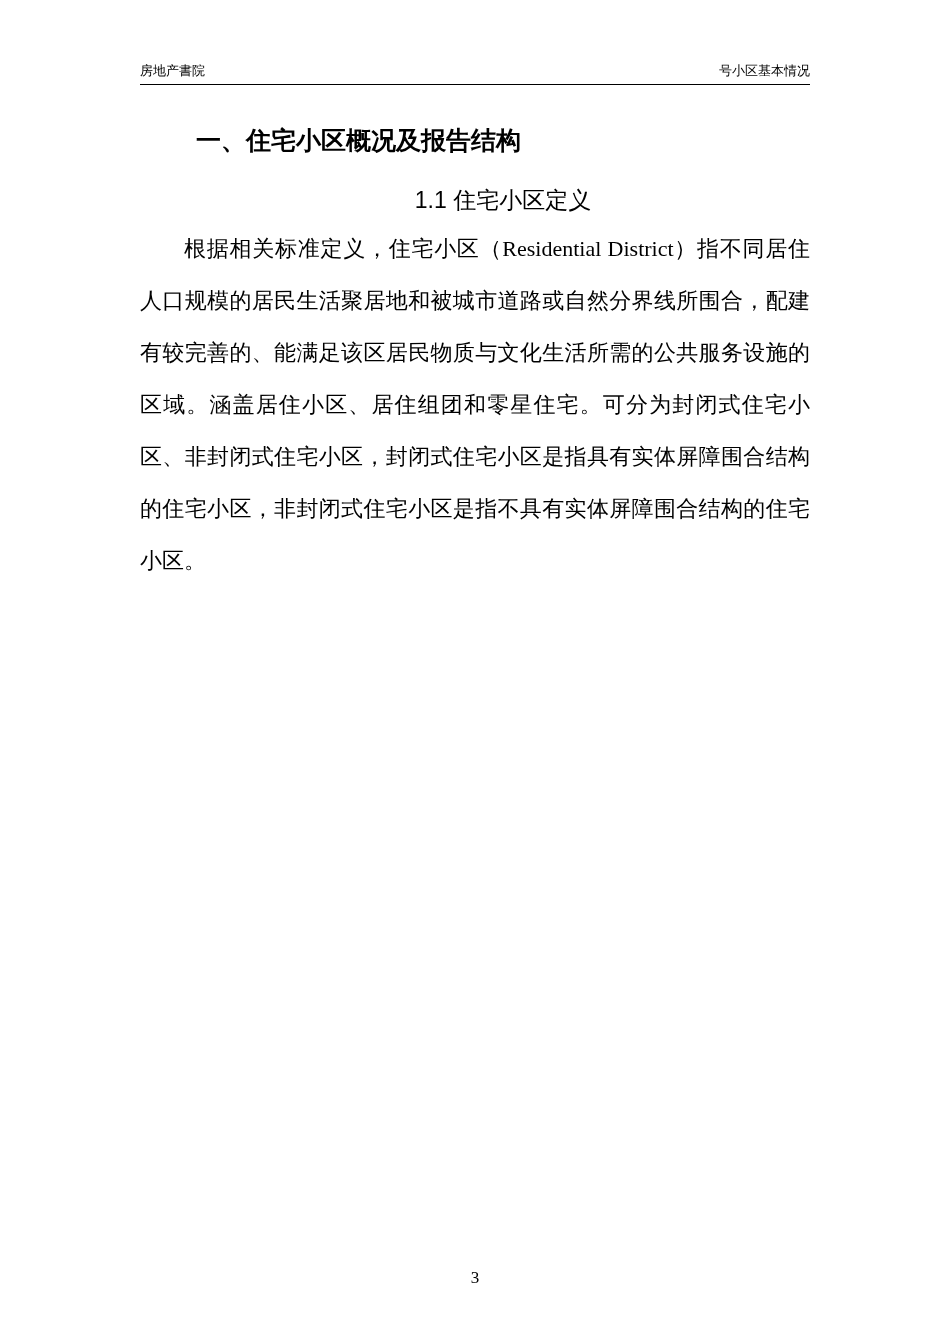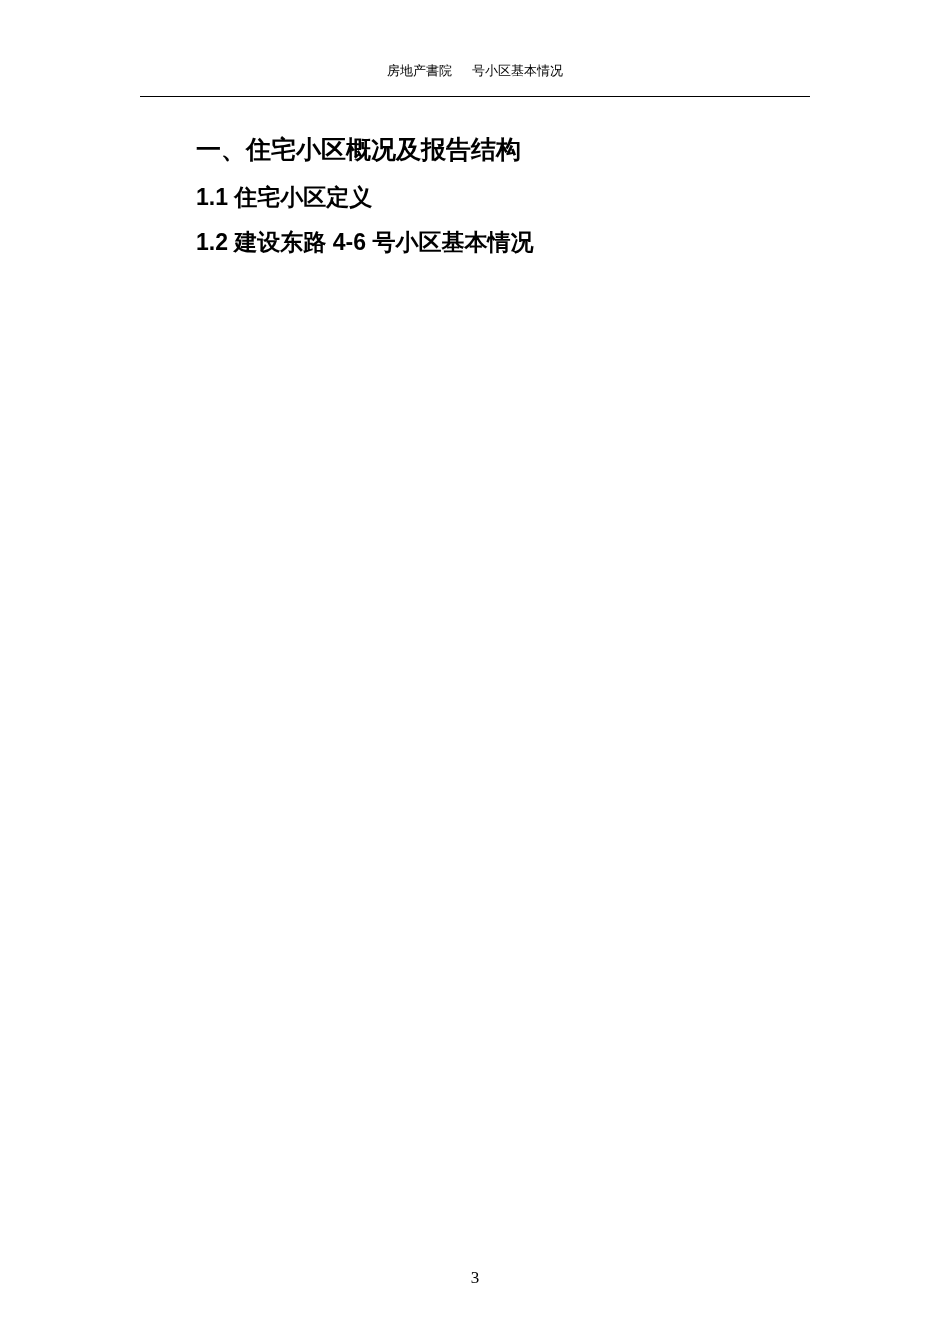--- a/index.html
+++ b/index.html
@@ -14,42 +14,43 @@
     margin: 0 auto;
     background: #ffffff;
     box-sizing: border-box;
     padding: 62px 140px 0 140px;
     color: #000000;
     font-family: "Liberation Serif", "DejaVu Serif", serif;
     overflow: hidden;
   }
   .doc-header {
     display: flex;
-    justify-content: center;
+    justify-content: space-between;
     align-items: flex-end;
     font-size: 13px;
     line-height: 1.4;
-    padding-bottom: 16px;
+    padding-bottom: 4px;
     border-bottom: 1px solid #000000;
     font-family: "Liberation Serif", "DejaVu Serif", serif;
     gap: 20px;
   }
   .chapter-title {
     margin: 40px 0 0 56px;
     font-size: 25px;
     line-height: 1.2;
     font-weight: bold;
-    font-family: Liberation Mono, monospace;
+    font-family: Liberation Sans, sans-serif;
   }
   .section-heading {
-    margin: 17px 0 8px 56px;
+    margin: 32px 0 8px 56px;
     font-size: 23px;
     line-height: 1.2;
-    font-weight: bold;
+    font-weight: normal;
     font-family: "Liberation Sans", "DejaVu Sans", sans-serif;
+    text-align: center;
   }
   .body-para {
     margin: 0 0 2px 0;
     font-size: 22px;
     line-height: 52px;
     text-align: justify;
     text-justify: inter-ideograph;
     text-indent: 2em;
     word-break: break-all;
     font-family: "Liberation Serif", "DejaVu Serif", serif;
@@ -70,21 +71,21 @@
 <div class="page">
 
   <header class="doc-header">
     <span>房地产書院</span>
     <span>号小区基本情况</span>
   </header>
 
   <h1 class="chapter-title">一、住宅小区概况及报告结构</h1>
 
   <h2 class="section-heading">1.1 住宅小区定义</h2>
+  <p class="body-para">根据相关标准定义，住宅小区（Residential District）指不同居住人口规模的居民生活聚居地和被城市道路或自然分界线所围合，配建有较完善的、能满足该区居民物质与文化生活所需的公共服务设施的区域。涵盖居住小区、居住组团和零星住宅。可分为封闭式住宅小区、非封闭式住宅小区，封闭式住宅小区是指具有实体屏障围合结构的住宅小区，非封闭式住宅小区是指不具有实体屏障围合结构的住宅小区。</p>
 
-  <h2 class="section-heading">1.2 建设东路 4-6 号小区基本情况</h2>
 
 
   <footer class="doc-footer">
     <span>3</span>
   </footer>
 
 </div>
 
 </body></html>

